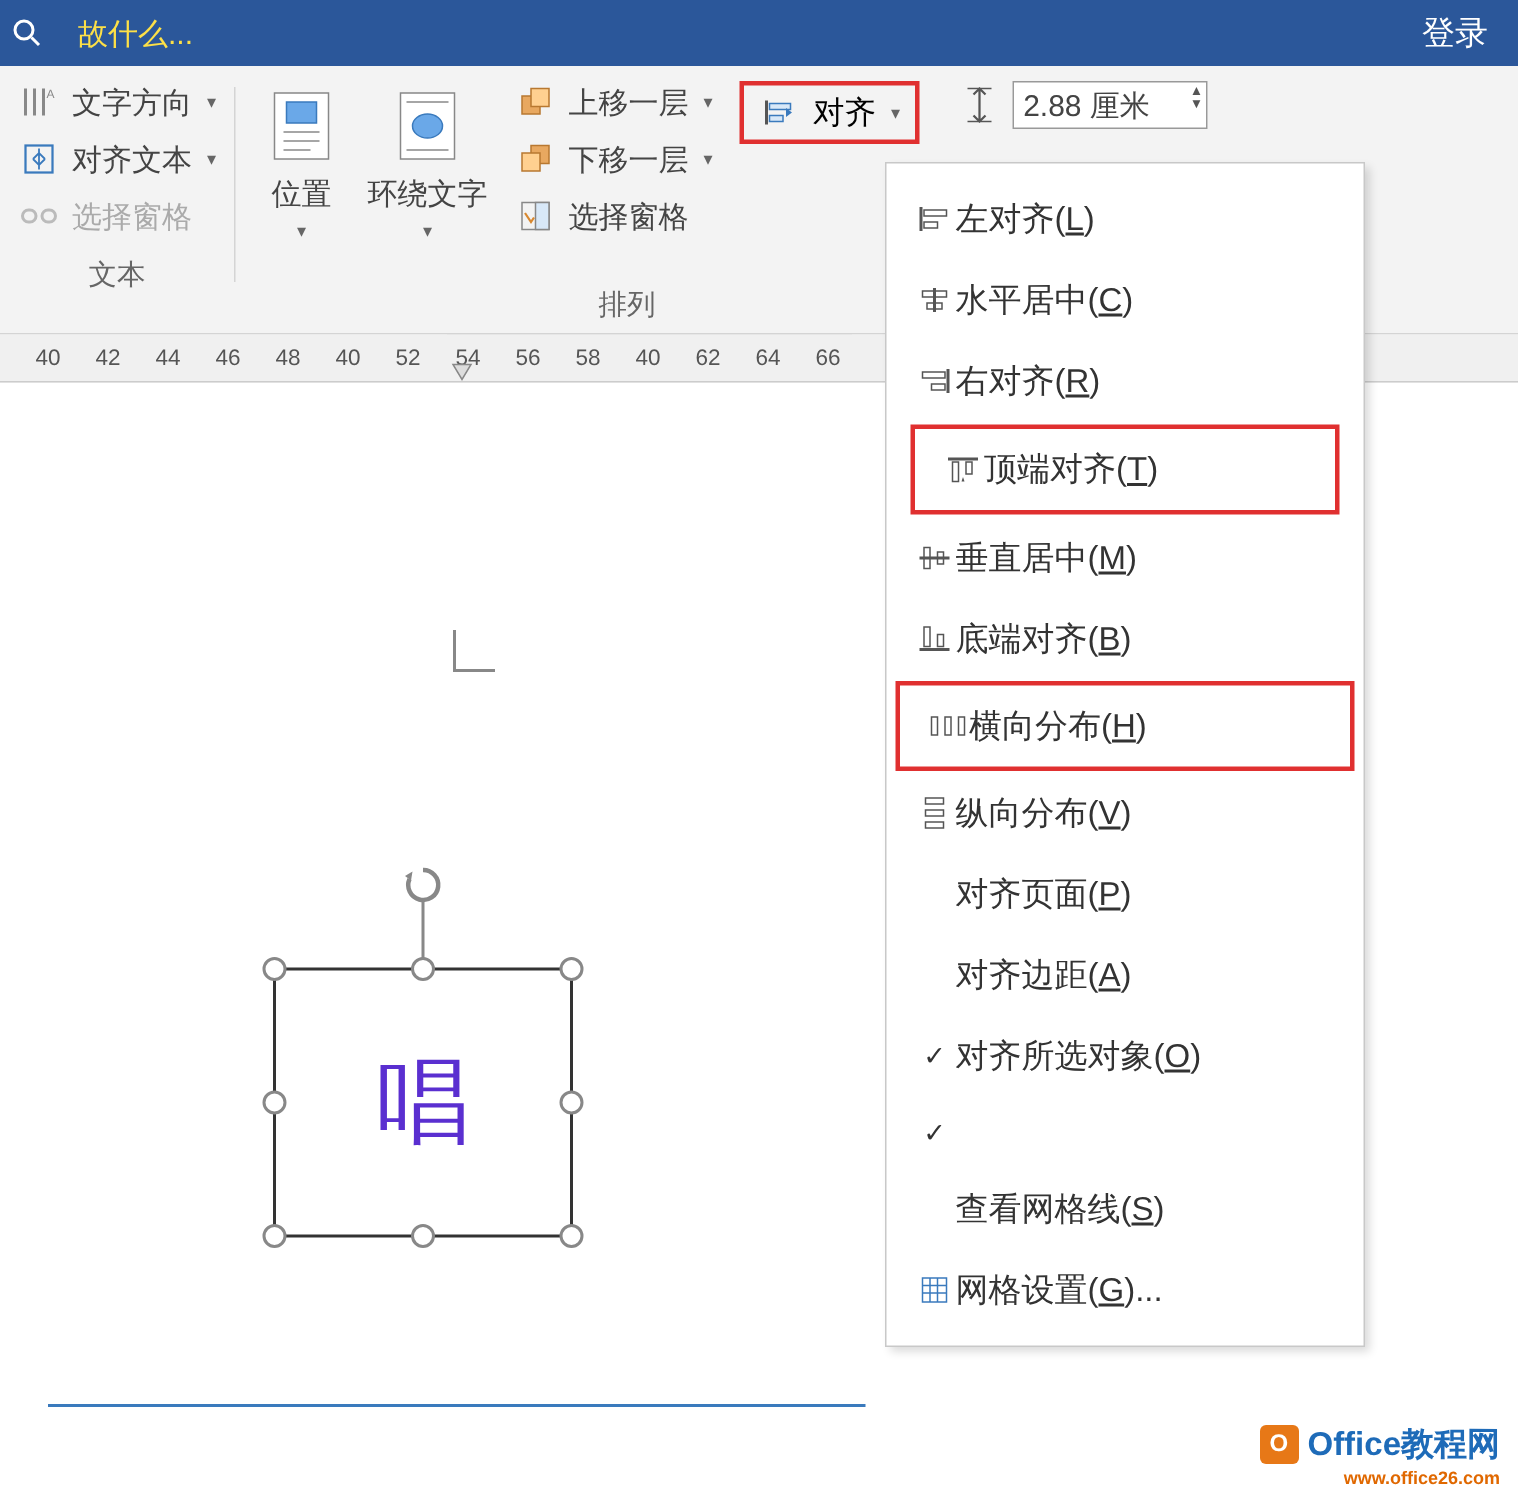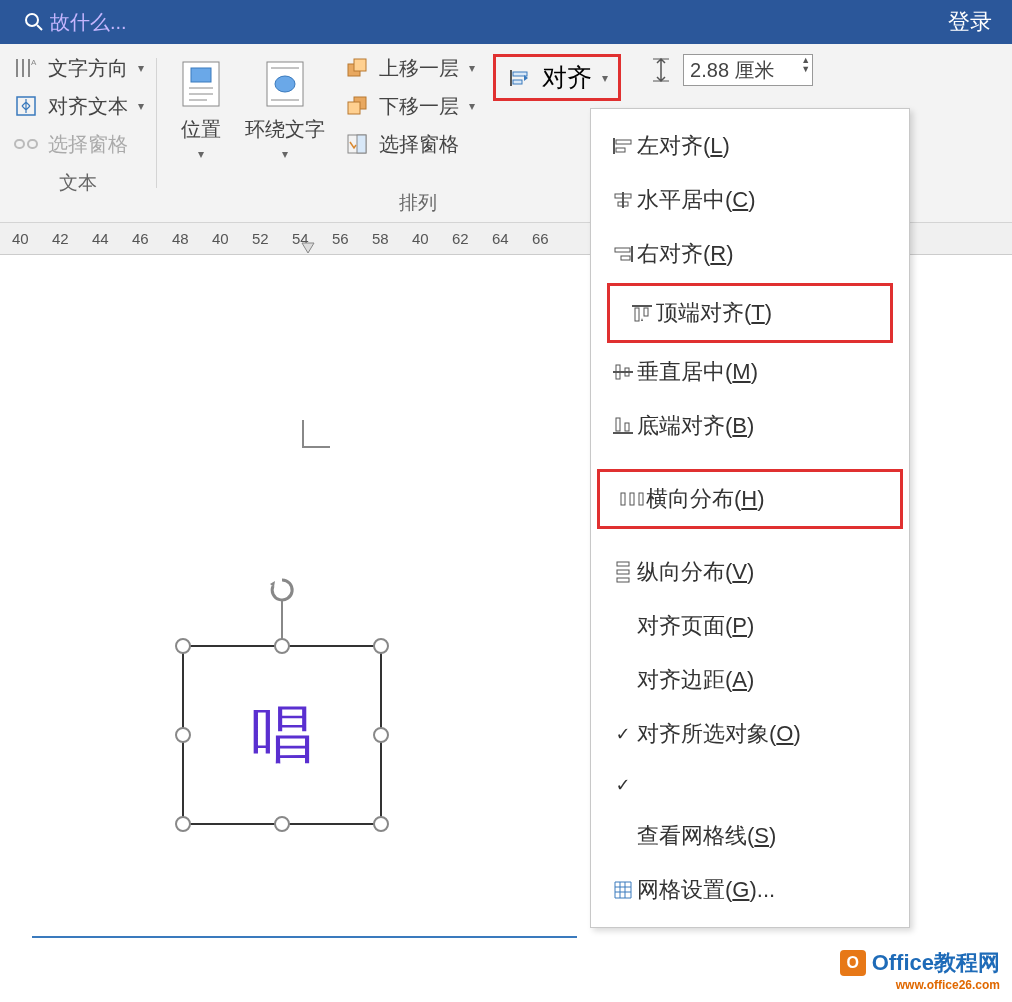--- a/index.html
+++ b/index.html
@@ -1,19 +1,19 @@
 <!DOCTYPE html>
 <html><head>
 <meta charset="utf-8">
 <style>
 * { margin: 0; padding: 0; box-sizing: border-box; font-family: "Microsoft YaHei", "Segoe UI", sans-serif; }
 body { width: 1012px; height: 1002px; background: #fff; overflow: hidden; position: relative; }
 
 .titlebar { height: 44px; background: #2b579a; color: #fff; display: flex; align-items: center; justify-content: space-between; padding: 0 20px 0 0; }
-.search-box { display: flex; align-items: center; gap: 6px; font-size: 20px; color: #c4b5fd; padding-left: 24px; }
+.search-box { display: flex; align-items: center; gap: 24px; font-size: 20px; color: #fde047; padding-left: 8px; }
 .login { font-size: 22px; }
 
 .ribbon { background: #f3f3f3; border-bottom: 1px solid #d4d4d4; padding: 10px 0 6px 0; display: flex; }
 .rgroup { display: flex; flex-direction: column; align-items: center; padding: 0 12px; position: relative; }
 .rgroup-body { display: flex; align-items: flex-start; gap: 8px; }
 .rgroup-label { font-size: 19px; color: #666; margin-top: 12px; }
 .vsep { width: 1px; background: #d4d4d4; align-self: stretch; margin: 4px 0 28px 0; }
 
 .vbtn { display: flex; flex-direction: column; align-items: center; gap: 4px; padding: 2px 4px; }
 .vbtn-icon { width: 56px; height: 56px; display: flex; align-items: center; justify-content: center; }
@@ -31,21 +31,21 @@
 
 .red-box { border: 3px solid #e03030; }
 .align-btn { display: flex; align-items: center; gap: 8px; padding: 4px 10px; }
 
 .dropdown { position: absolute; left: 590px; top: 108px; width: 320px; background: #fff; border: 1px solid #c8c8c8; box-shadow: 3px 3px 6px rgba(0,0,0,0.15); padding: 10px 0; z-index: 50; }
 .ditem { display: flex; align-items: center; padding: 12px 20px 12px 18px; font-size: 22px; color: #333; white-space: nowrap; }
 .ditem .dicon { width: 28px; height: 24px; display: inline-flex; align-items: center; justify-content: center; flex-shrink: 0; }
 .ditem u { text-decoration: underline; }
 
 .ruler { height: 32px; background: #f0f0f0; border-bottom: 1px solid #ccc; display: flex; align-items: center; padding-left: 12px; gap: 0; position: relative; }
-.ruler .tick { width: 40px; font-size: 15px; color: #555; text-align: left; }
+.ruler .tick { width: 40px; font-size: 15px; color: #555; text-align: center; }
 .ruler .dark { position: absolute; left: 298px; top: 0; height: 100%; background: #b8b8b8; width: 270px; z-index: -1; }
 .ruler-marker { position: absolute; left: 300px; top: 18px; }
 
 .canvas { position: absolute; left: 32px; top: 300px; width: 700px; height: 630px; background: #fff; }
 .cropmark { position: absolute; left: 270px; top: 120px; width: 28px; height: 28px; border-left: 2px solid #888; border-bottom: 2px solid #888; }
 
 .textbox { position: absolute; left: 150px; top: 345px; width: 200px; height: 180px; border: 2px solid #333; display: flex; align-items: center; justify-content: center; }
 .textbox-char { font-size: 62px; color: #5a2fd0; font-family: "SimSun", serif; }
 .handle { width: 16px; height: 16px; border: 2px solid #888; border-radius: 50%; background: #fff; position: absolute; }
 .rotate-handle { position: absolute; left: 50%; top: -72px; transform: translateX(-50%); }
@@ -176,21 +176,21 @@
       <div class="stack" style="margin-left:10px;">
         <div class="align-btn red-box" style="margin-bottom:2px;">
           <span class="hicon">
               <svg width="24" height="22" viewBox="0 0 24 22">
                 <line x1="3" y1="3" x2="3" y2="19" stroke="#555" stroke-width="2"></line>
                 <rect x="5" y="5" width="14" height="4" fill="#d8e8f8" stroke="#3a7abd"></rect>
                 <rect x="5" y="13" width="9" height="4" fill="#d8e8f8" stroke="#3a7abd"></rect>
                 <path d="M20 11l-4-3v6z" fill="#3a7abd"></path>
               </svg>
             </span>
-          <span style="font-size:25px;">对齐</span>
+          <span style="font-size:21px;">对齐</span>
             <span class="tri">▾</span>
         </div>
       </div>
       <div class="stack" style="margin-left:18px;">
         <div class="hbtn">
           <span class="hicon">
               <svg width="22" height="28" viewBox="0 0 22 28">
                 <path d="M11 3v22M7 7l4-4 4 4M7 21l4 4 4-4" stroke="#555" stroke-width="1.5" fill="none"></path>
                 <line x1="3" y1="3" x2="19" y2="3" stroke="#555"></line>
                 <line x1="3" y1="25" x2="19" y2="25" stroke="#555"></line>
@@ -293,21 +293,21 @@
       <div class="ditem">
         <span class="dicon">
           <svg width="24" height="20" viewBox="0 0 24 20">
             <line x1="2" y1="17" x2="22" y2="17" stroke="#555" stroke-width="2"></line>
             <rect x="5" y="2" width="4" height="13" fill="none" stroke="#555"></rect>
             <rect x="14" y="7" width="4" height="8" fill="none" stroke="#555"></rect>
           </svg>
         </span>
         <span>底端对齐(<u>B</u>)</span>
       </div>
-      <div class="ditem red-box" style="margin: 16px 6px;">
+      <div class="ditem red-box" style="margin: 1px 6px;">
         <span class="dicon">
           <svg width="26" height="20" viewBox="0 0 26 20">
             <rect x="2" y="4" width="4" height="12" fill="none" stroke="#555"></rect>
             <rect x="11" y="4" width="4" height="12" fill="none" stroke="#555"></rect>
             <rect x="20" y="4" width="4" height="12" fill="none" stroke="#555"></rect>
           </svg>
         </span>
         <span>横向分布(<u>H</u>)</span>
       </div>
       <div class="ditem">

